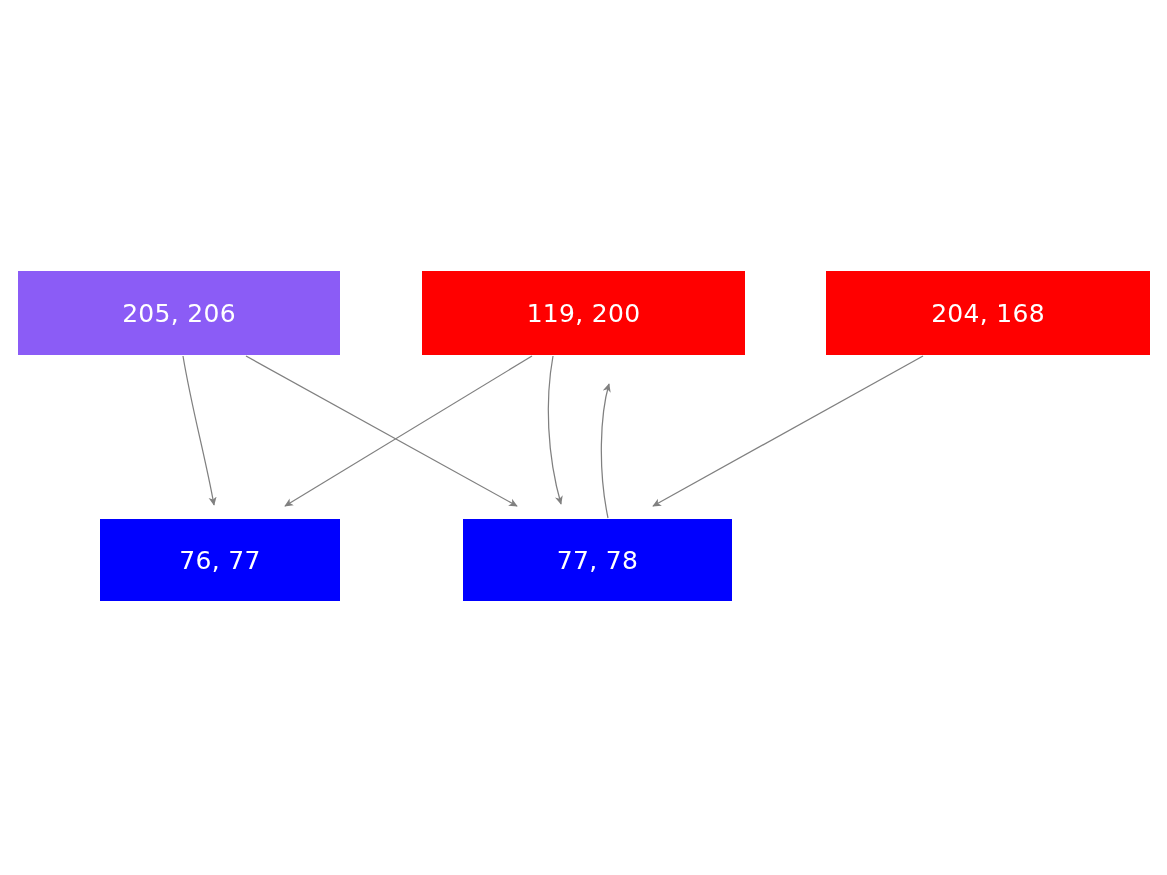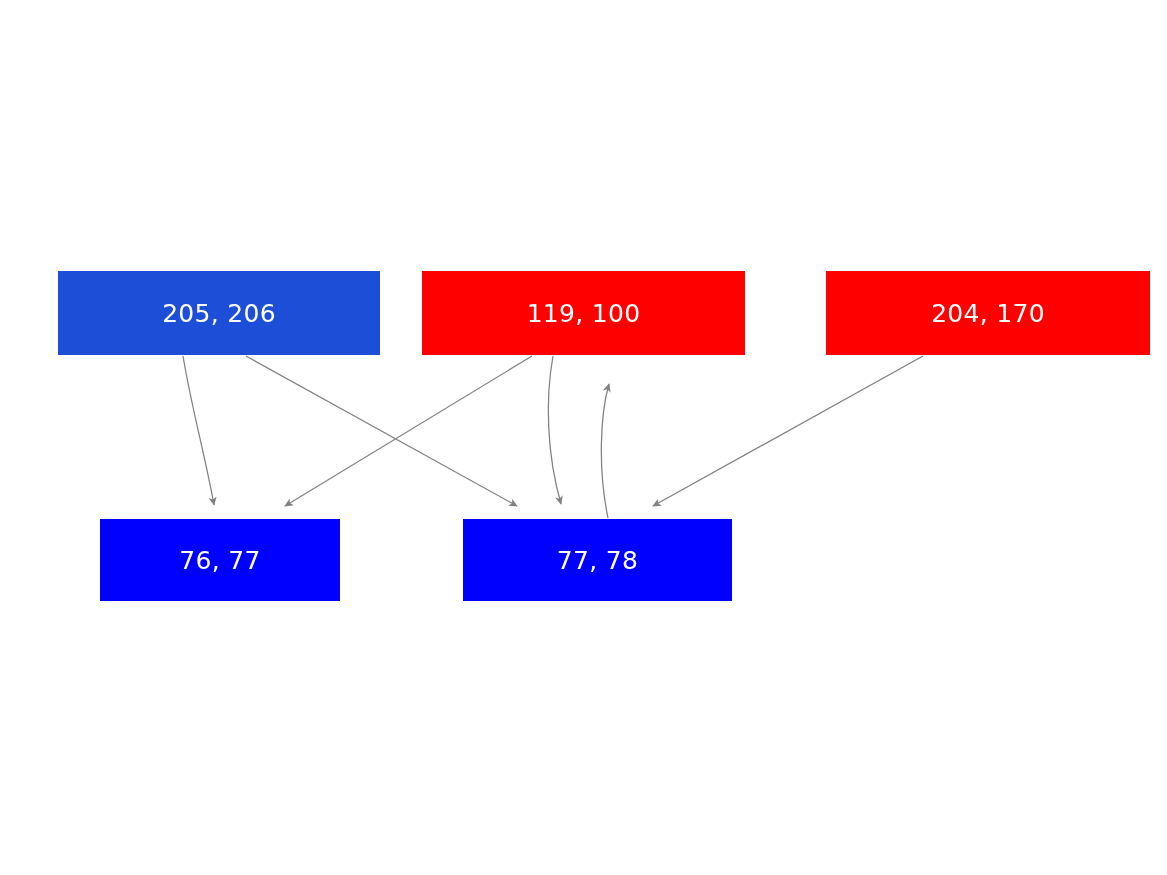--- a/index.html
+++ b/index.html
@@ -62,30 +62,30 @@
 
     <path d="M 532 356 L 285 506" fill="none" stroke="#808080" stroke-width="1.25" marker-end="url(#arrowhead)"></path>
 
     <path d="M 553 356 C 545 400 547 455 561 504" fill="none" stroke="#808080" stroke-width="1.25" marker-end="url(#arrowhead)"></path>
 
     <path d="M 608 518 C 598 470 600 415 609 384" fill="none" stroke="#808080" stroke-width="1.25" marker-end="url(#arrowhead)"></path>
 
     <path d="M 923 356 L 653 506" fill="none" stroke="#808080" stroke-width="1.25" marker-end="url(#arrowhead)"></path>
   </svg>
 
-  <div class="node" style="left:18px; top:271px; width:322px; height:84px; background:#1d4ed8;margin-left:40px;">
+  <div class="node" style="left:18px; top:271px; width:322px; height:84px; background:#8b5cf6;">
     <span class="node-label">205, 206</span>
   </div>
 
   <div class="node" style="left:422px; top:271px; width:323px; height:84px; background:#ff0000;">
-    <span class="node-label">119, 100</span>
+    <span class="node-label">119, 200</span>
   </div>
 
   <div class="node" style="left:826px; top:271px; width:324px; height:84px; background:#ff0000;">
-    <span class="node-label">204, 170</span>
+    <span class="node-label">204, 168</span>
   </div>
 
   <div class="node" style="left:100px; top:519px; width:240px; height:82px; background:#0000ff;">
     <span class="node-label">76, 77</span>
   </div>
 
   <div class="node" style="left:463px; top:519px; width:269px; height:82px; background:#0000ff;">
     <span class="node-label">77, 78</span>
   </div>
 

